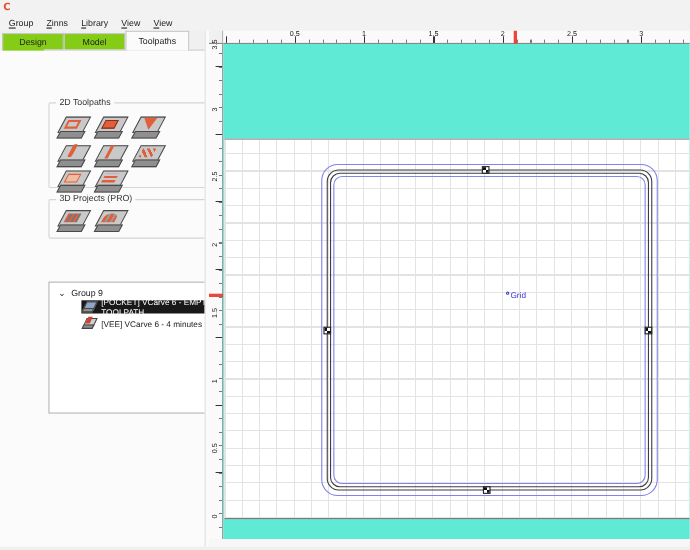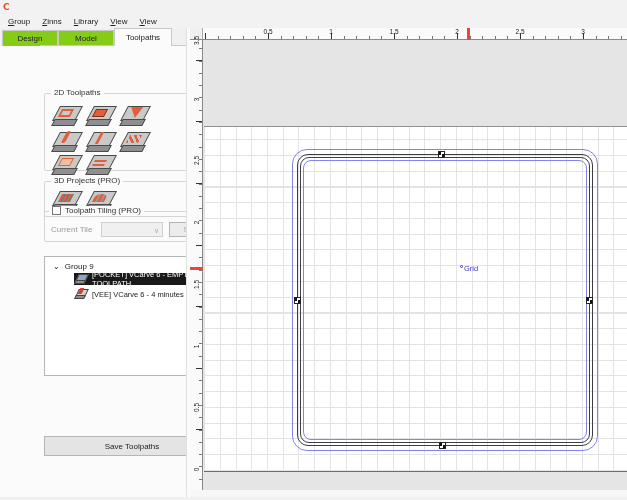--- a/index.html
+++ b/index.html
@@ -98,21 +98,21 @@
       repeating-linear-gradient(0deg,#777 0 1px,transparent 1px 12.3px);
     background-size:6px 100%,3px 100%;
     background-position:right 0 top 1.5px, right 0 top 1.5px;
     background-repeat:no-repeat; }
   .vruler .rlabel { position:absolute; left:1px; font-size:6.5px; color:#222;
     transform:rotate(-90deg); transform-origin:center; width:10px; text-align:center; }
   .cursor-mark-h { position:absolute; top:0; width:3px; height:12px; background:#e8473a; }
   .cursor-mark-v { position:absolute; left:0; width:13px; height:3px; background:#e8473a; }
 
   .viewport { position:absolute; left:13px; top:12px; width:424px; height:450px;
-    background:#e5e5e5; overflow:hidden; }
+    background:#5eead4; overflow:hidden; }
   .stock { position:absolute; left:1px; top:86px; width:423px; height:346px; background:#ffffff;
     border-top:1px solid #909090; border-bottom:1px solid #6e6e6e;
     background-image:
       repeating-linear-gradient(90deg,#e3e3e3 0 1px,transparent 1px 15.75px),
       repeating-linear-gradient(0deg,#e3e3e3 0 1px,transparent 1px 15.75px); }
   .vec { position:absolute; background:transparent; }
   .vec.blue { border:1.5px solid #8282e8; }
   .vec.dark { border:1px solid #3c3c44; }
   .marker { position:absolute; width:7px; height:7px; border:1px solid #222;
     background:conic-gradient(#fff 0 25%, #111 25% 50%, #fff 50% 75%, #111 75%); }
@@ -178,51 +178,39 @@
     <div class="groupbox" style="left:4px;top:135px;width:176px;height:36px;">
       <span class="grouplabel">3D Projects (PRO)</span>
       <div class="slab i-3drough" style="left:6px;top:8px;">
           <i class="acc"></i>
         </div>
       <div class="slab i-3dfinish" style="left:40px;top:8px;">
           <i class="acc"></i>
         </div>
     </div>
 
-    <div class="groupbox" style="left:4px;top:165px;width:176px;height:31px;">
-      <span class="grouplabel" style="left:4px;display:flex;align-items:center;gap:4px;">
-        <span class="checkbox" style="position:static;"></span>
-        <span>Toolpath Tiling (PRO)</span>
-      </span>
-      <span class="lbl disabled" style="left:6px;top:13px;">Current Tile</span>
-      <div class="combo" style="left:56px;top:10px;width:62px;">
-        <span></span><span class="arrow">∨</span>
-      </div>
-      <div class="btn disabled" style="left:124px;top:10px;width:50px;height:15px;">Setup</div>
-    </div>
 
     <div class="listbox" style="top:210px;">
       <div class="tree-group">
         <span>⌄</span>
         <span>Group 9</span>
       </div>
       <div class="tree-row selected" style="top:16px;">
         <span class="mini m-blue"></span>
         <span>[POCKET] VCarve 6 - EMPTY TOOLPATH</span>
       </div>
       <div class="tree-row" style="top:31px;">
         <span class="mini m-red">
             <b></b>
           </span>
         <span>[VEE] VCarve 6 - 4 minutes</span>
       </div>
     </div>
 
 
-    <div class="btn" style="left:4px;top:390px;width:176px;height:20px;">Save Toolpaths</div>
   </div>
 </div>
 
 <div class="splitter"></div>
 
 <div class="canvas-wrap">
   <div class="ruler-corner"></div>
 
   <div class="hruler">
     <span class="rlabel" style="left:65px;">0.5</span>

